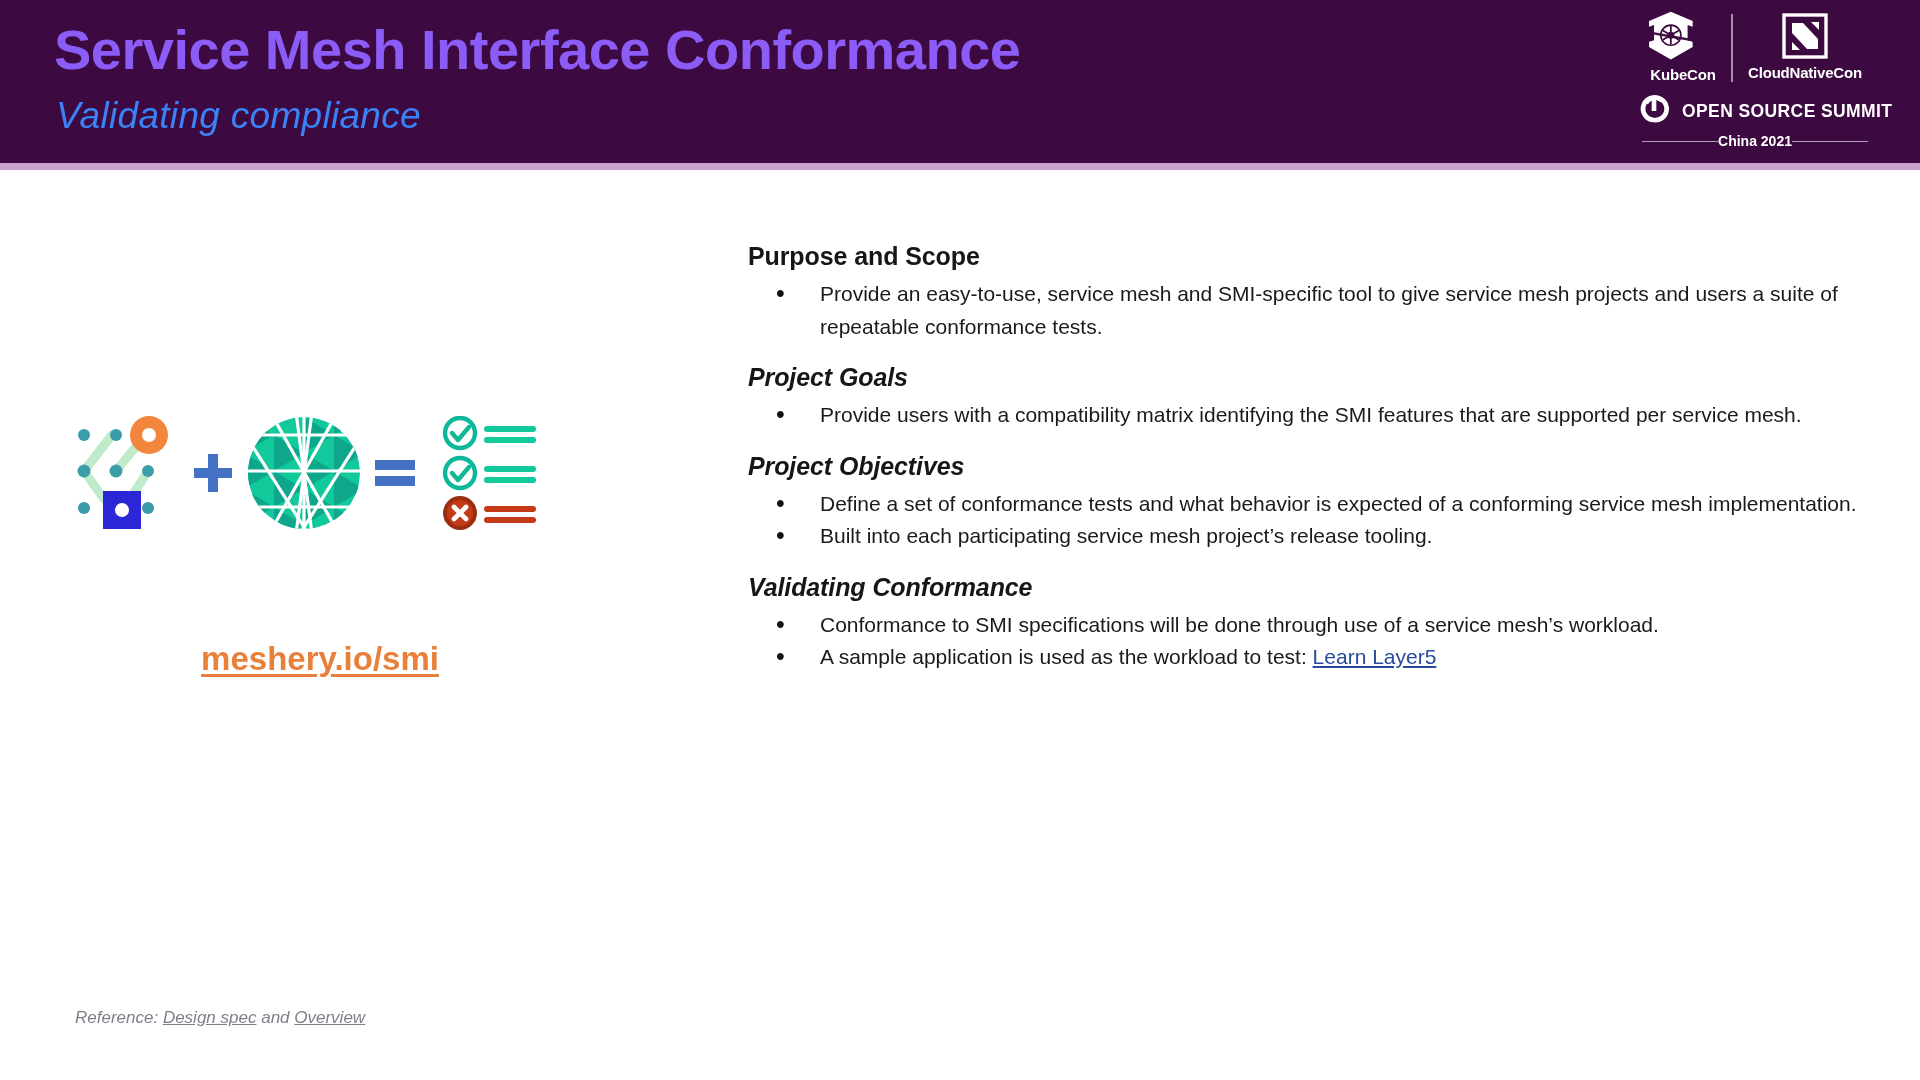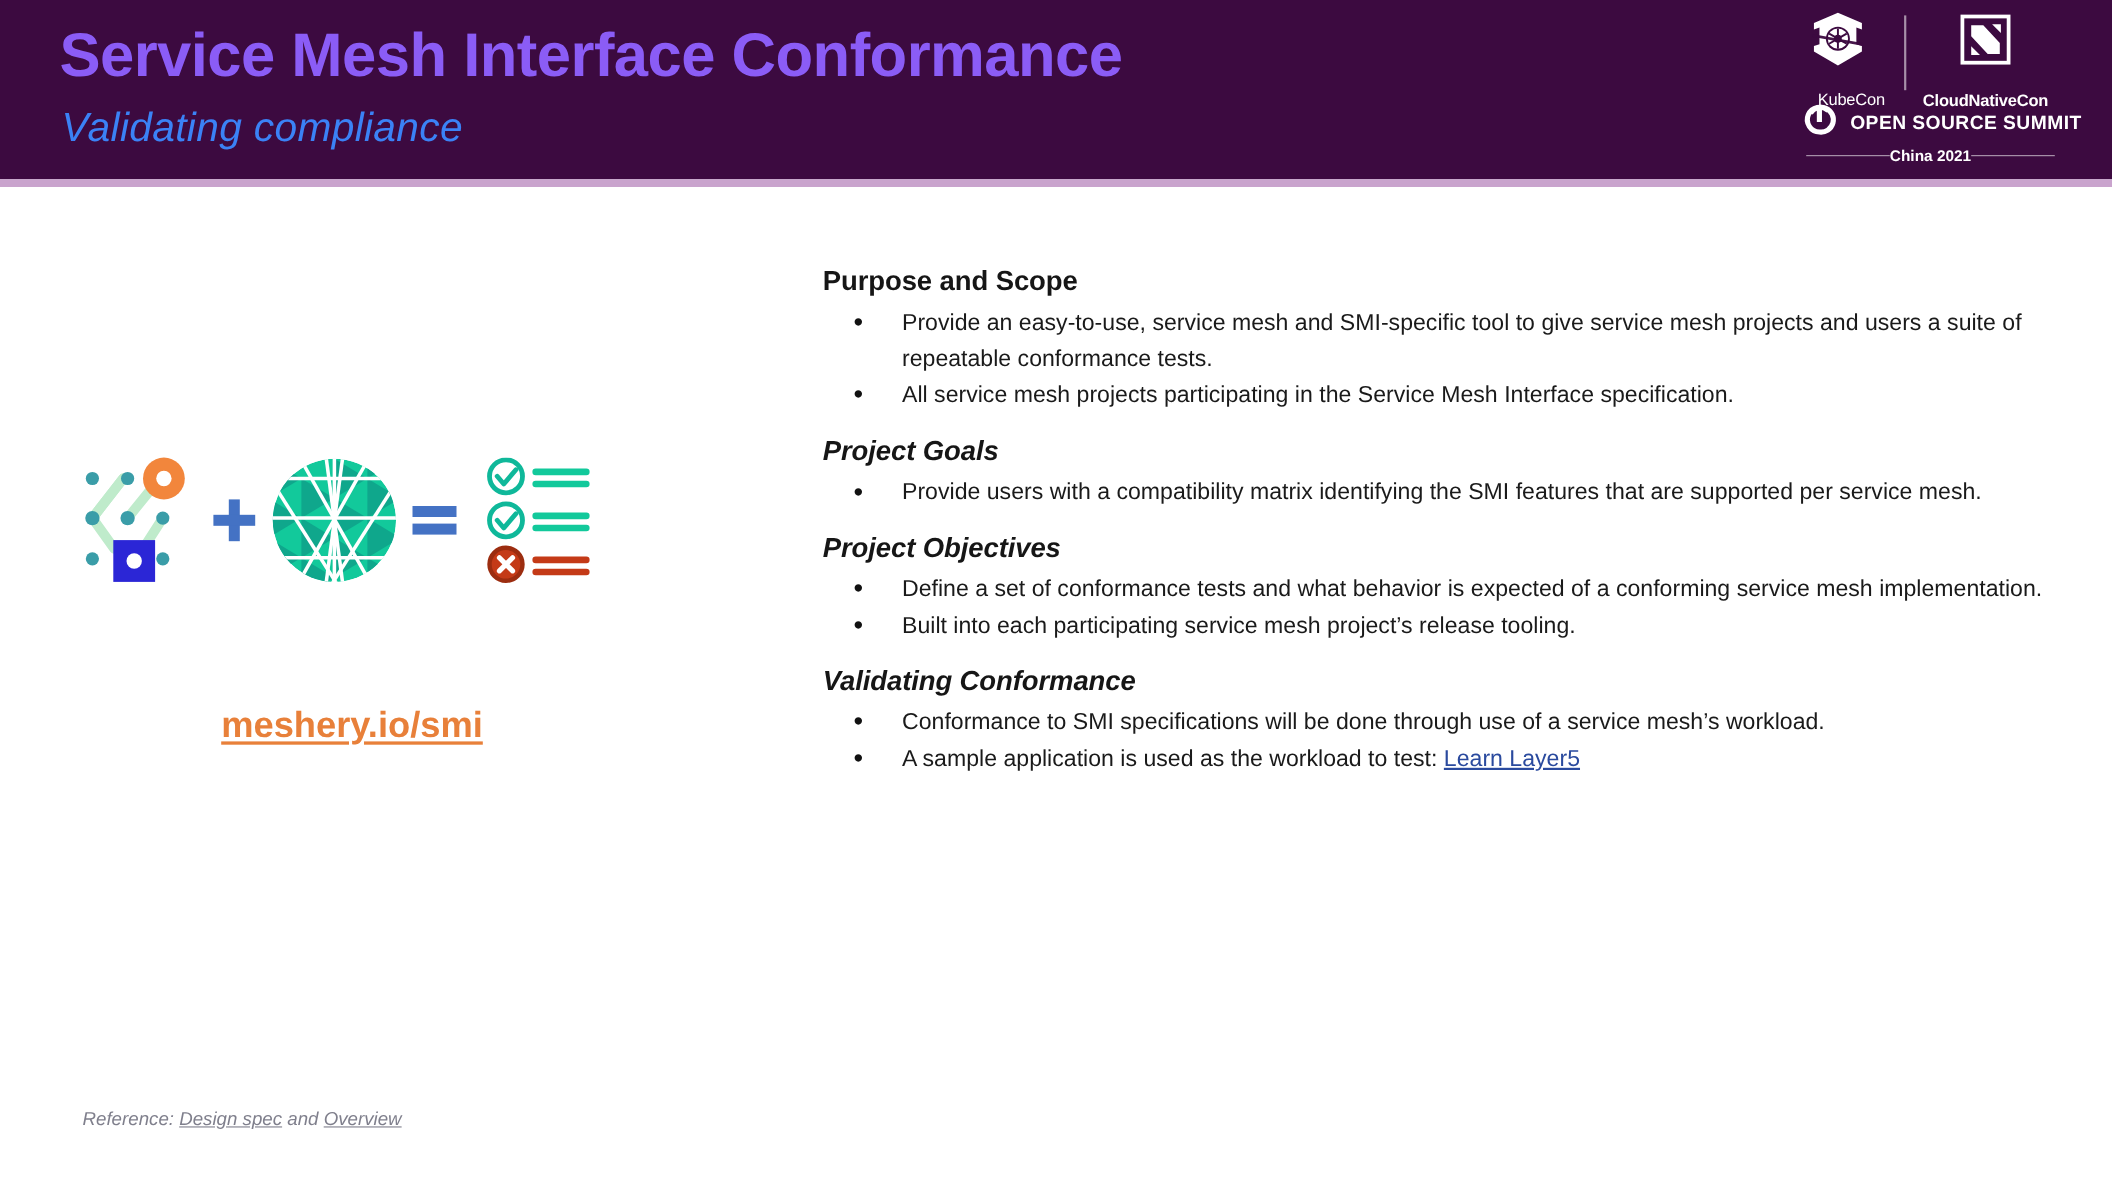--- a/index.html
+++ b/index.html
@@ -76,44 +76,44 @@
   }
   .logo-kube {
     position: absolute;
     left: 10px; top: 2px;
     width: 78px;
     text-align: center;
   }
   .logo-kube-mark { height: 52px; display: block; }
   .logo-kube-label {
     font-size: 15px;
-    font-weight: normal;
+    font-weight: bold;
     color: #fff;
     letter-spacing: -0.2px;
-    margin-top: 20px;
+    margin-top: 4px;
   }
   .logo-sep {
     position: absolute;
     left: 97px; top: 6px;
     width: 2px; height: 68px;
     background: rgba(255,255,255,0.55);
   }
   .logo-cncon {
     position: absolute;
     left: 108px; top: 2px;
     width: 126px;
     text-align: center;
   }
   .logo-cncon-mark { height: 48px; display:block; margin: 2px auto 0; }
   .logo-cncon-label {
     font-size: 15px;
     font-weight: bold;
     color: #fff;
     letter-spacing: -0.2px;
-    margin-top: 23px;
+    margin-top: 4px;
   }
   .logo-oss {
     position: absolute;
     left: 2px; top: 84px;
     width: 236px;
     display: flex;
     align-items: center;
     gap: 12px;
   }
   .logo-oss-s { width: 36px; height: 38px; flex: 0 0 auto; }
@@ -385,21 +385,20 @@
     </svg>
   </div>
 
   <div class="meshery-link">meshery.io/smi</div>
 
   <div class="content">
 
     <div class="sec-head">Purpose and Scope</div>
     <ul class="bullets">
       <li>Provide an easy-to-use, service mesh and SMI-specific tool to give service mesh projects and users a suite of repeatable conformance tests.</li>
-      <li>All service mesh projects participating in the Service Mesh Interface specification.</li>
     </ul>
 
     <div class="sec-head spaced">Project Goals</div>
     <ul class="bullets">
       <li>Provide users with a compatibility matrix identifying the SMI features that are supported per service mesh.</li>
     </ul>
 
     <div class="sec-head spaced">Project Objectives</div>
     <ul class="bullets">
       <li>Define a set of conformance tests and what behavior is expected of a conforming service mesh implementation.</li>

